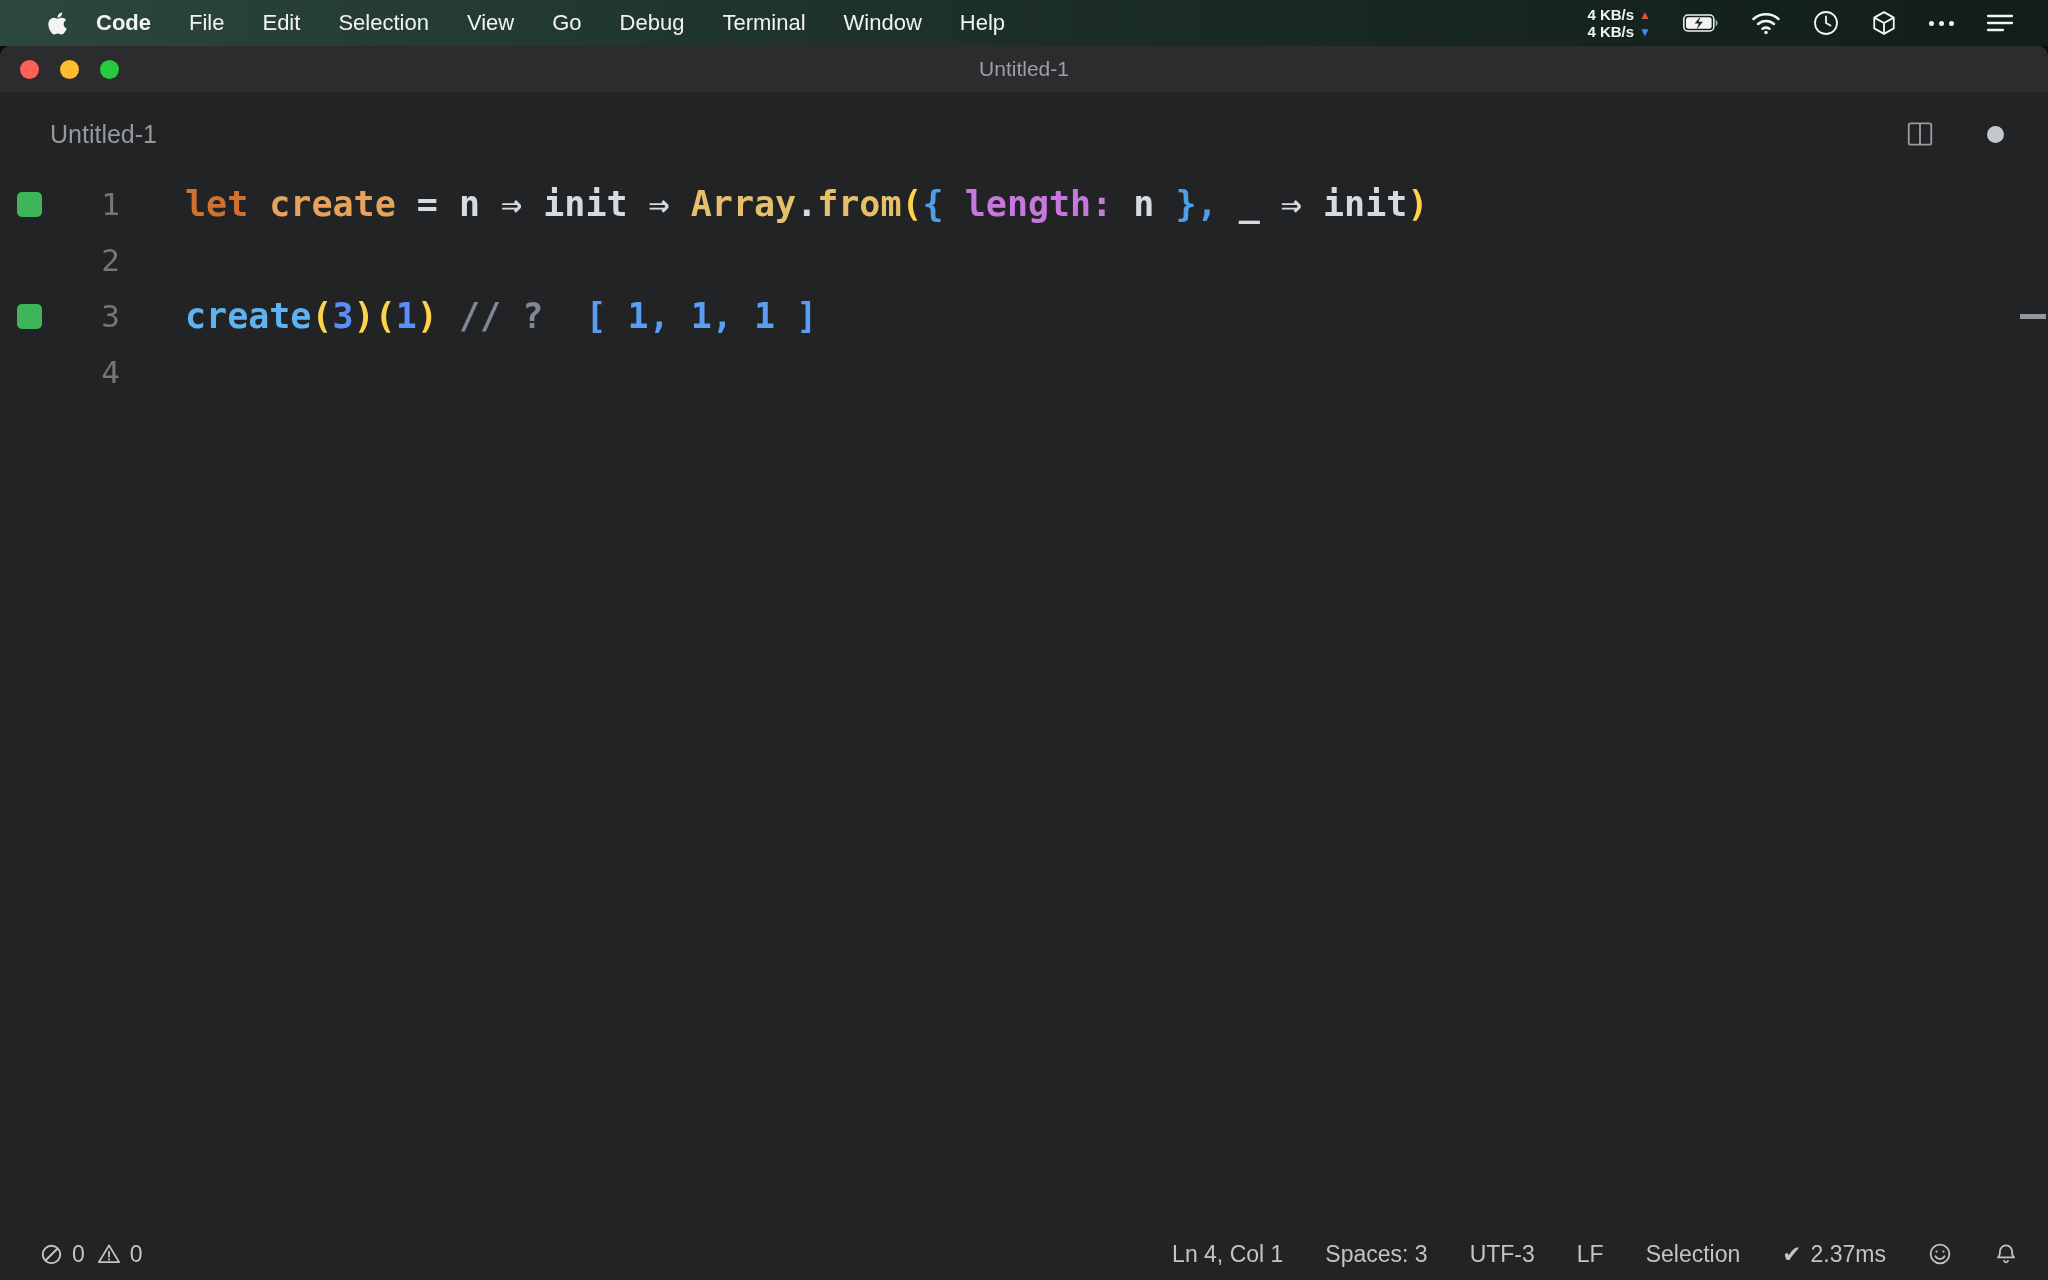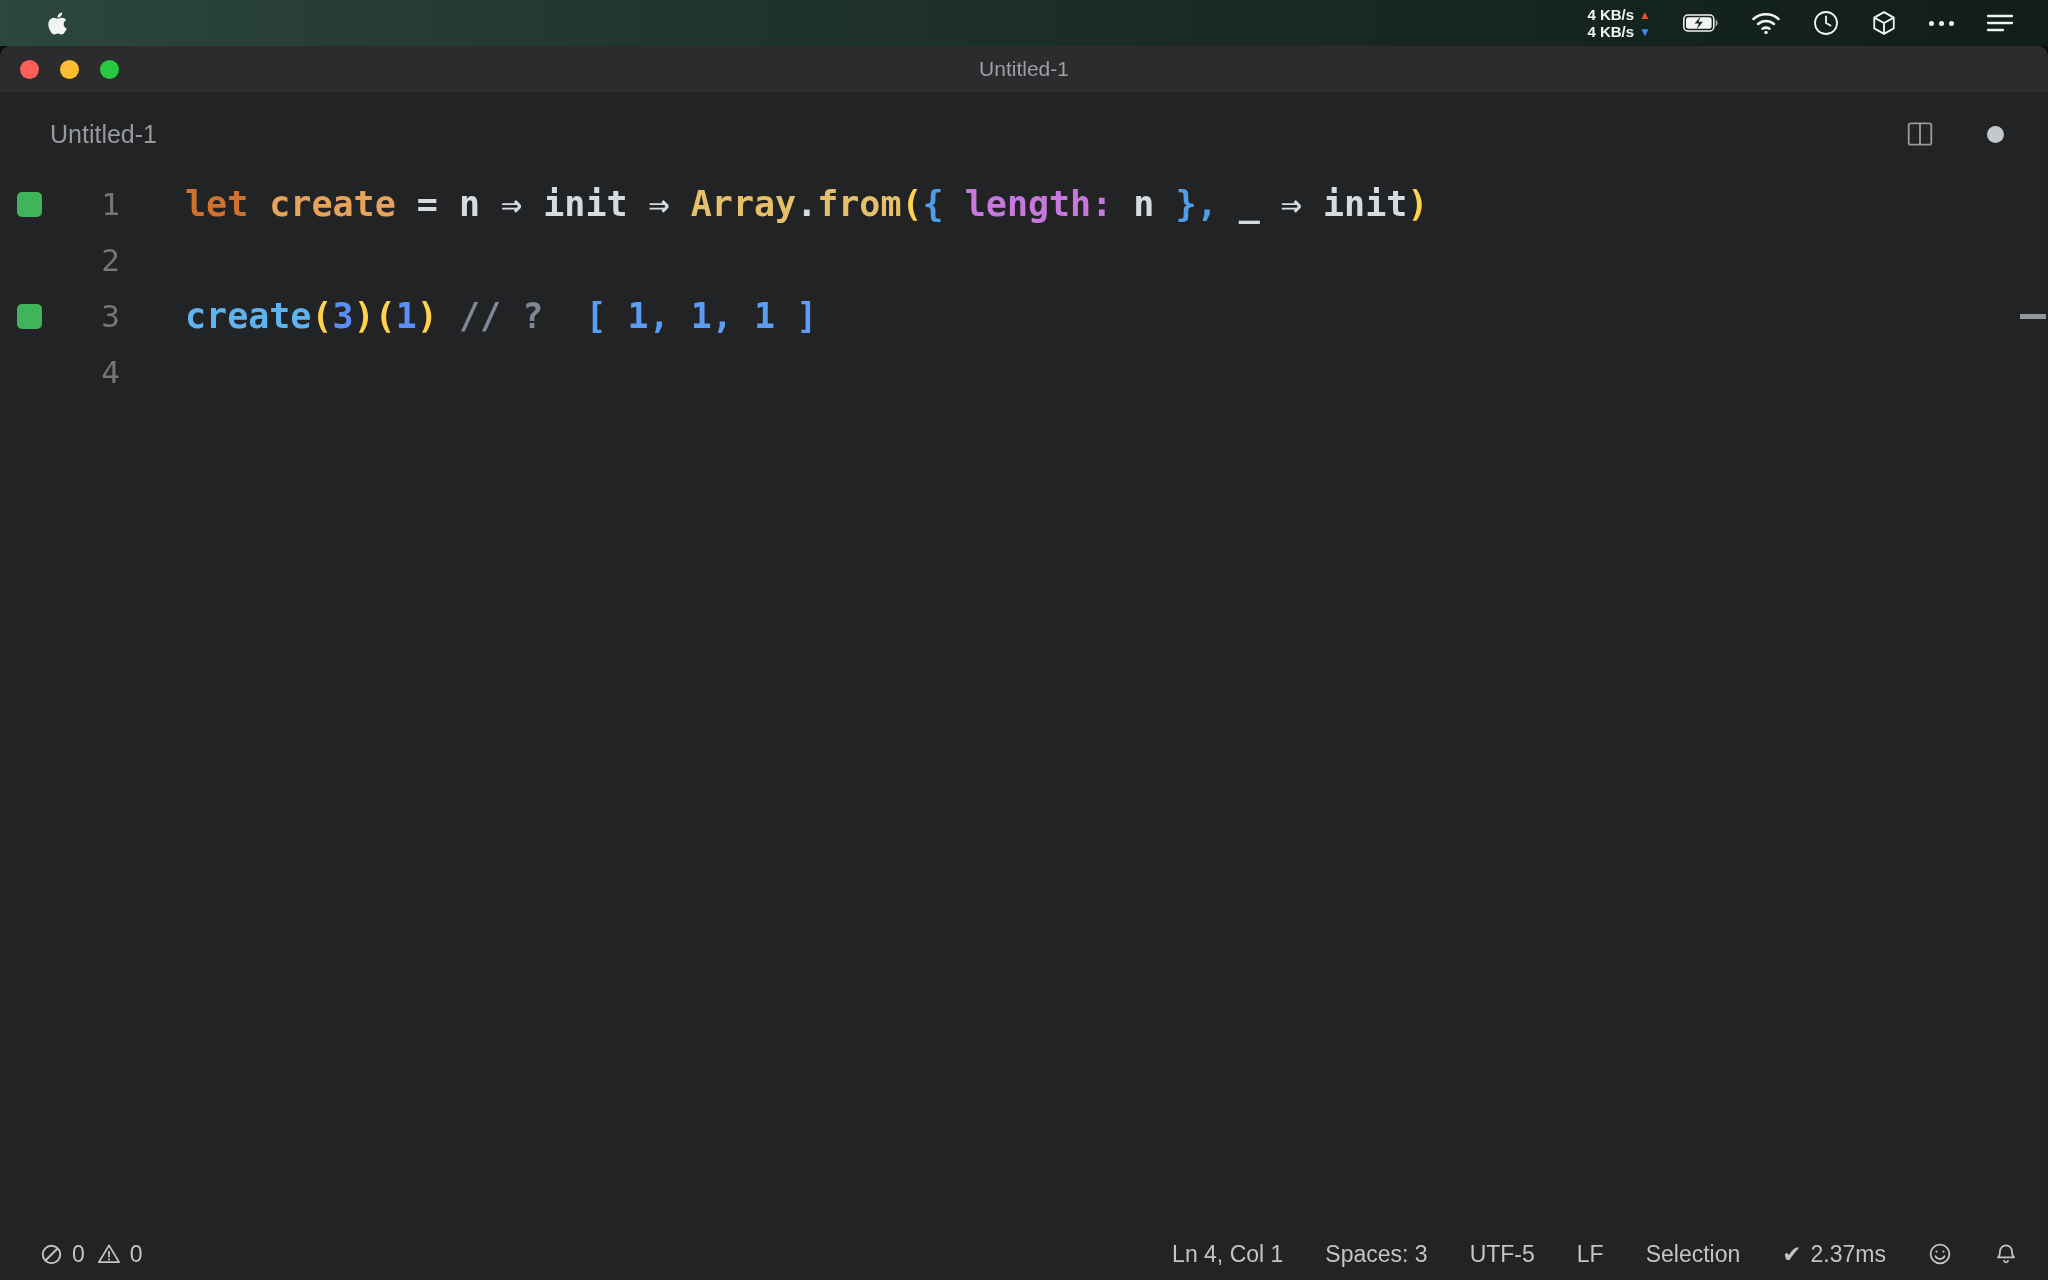--- a/index.html
+++ b/index.html
@@ -80,20 +80,32 @@
 <body>
 
 <div class="screen">
 
   <div class="menu-bar">
     <div class="apple">
       <svg width="19" height="25" viewBox="0 0 384 512">
         <path fill="#f2f4f3" d="M318.7 268.7c-.2-36.7 16.4-64.4 50-84.8-18.8-26.9-47.2-41.7-84.7-44.6-35.5-2.8-74.3 20.7-88.5 20.7-15 0-49.4-19.7-76.4-19.7C63.3 140.3 4 184.8 4 273.5c0 26.2 4.8 53.3 14.4 81.2 12.8 36.7 59 126.7 107.2 125.2 25.2-.6 43-17.9 75.8-17.9 31.8 0 48.3 17.9 76.4 17.9 48.6-.7 90.4-82.5 102.6-119.3-65.2-30.7-61.7-90-61.7-91.9zm-56.6-164.2c27.3-32.4 24.8-61.9 24-72.5-24.1 1.4-52 16.4-67.9 34.9-17.5 19.8-27.8 44.3-25.6 71.9 26.1 2 49.9-11.4 69.5-34.3z"></path>
       </svg>
     </div>
+    <div class="menu-items">
+      <span class="mi app">Code</span>
+      <span class="mi">File</span>
+      <span class="mi">Edit</span>
+      <span class="mi">Selection</span>
+      <span class="mi">View</span>
+      <span class="mi">Go</span>
+      <span class="mi">Debug</span>
+      <span class="mi">Terminal</span>
+      <span class="mi">Window</span>
+      <span class="mi">Help</span>
+    </div>
 
     <div class="menu-right">
       <div class="net">
         <div class="net-row">
           <span>4 KB/s</span>
           <span class="arr" style="color: rgb(224, 80, 58);">▲</span>
         </div>
         <div class="net-row">
           <span>4 KB/s</span>
           <span class="arr" style="color: rgb(62, 139, 255);">▼</span>
@@ -217,21 +229,21 @@
             <line x1="10" y1="8" x2="10" y2="12.2" stroke-linecap="round"></line>
             <circle cx="10" cy="14.6" r="0.9" fill="#c2c4c6" stroke="none"></circle>
           </svg>
           <span>0</span>
         </span>
       </div>
 
       <div class="sb-right">
         <span class="sb-item">Ln 4, Col 1</span>
         <span class="sb-item">Spaces: 3</span>
-        <span class="sb-item">UTF-5</span>
+        <span class="sb-item">UTF-3</span>
         <span class="sb-item">LF</span>
         <span class="sb-item">Selection</span>
         <span class="sb-item">
           <span>✔</span>
           <span>2.37ms</span>
         </span>
         <span class="sb-item">
           <svg width="24" height="24" viewBox="0 0 22 22" fill="none" stroke="#c2c4c6" stroke-width="1.6">
             <circle cx="11" cy="11" r="8.6"></circle>
             <circle cx="7.8" cy="8.8" r="1" fill="#c2c4c6" stroke="none"></circle>

